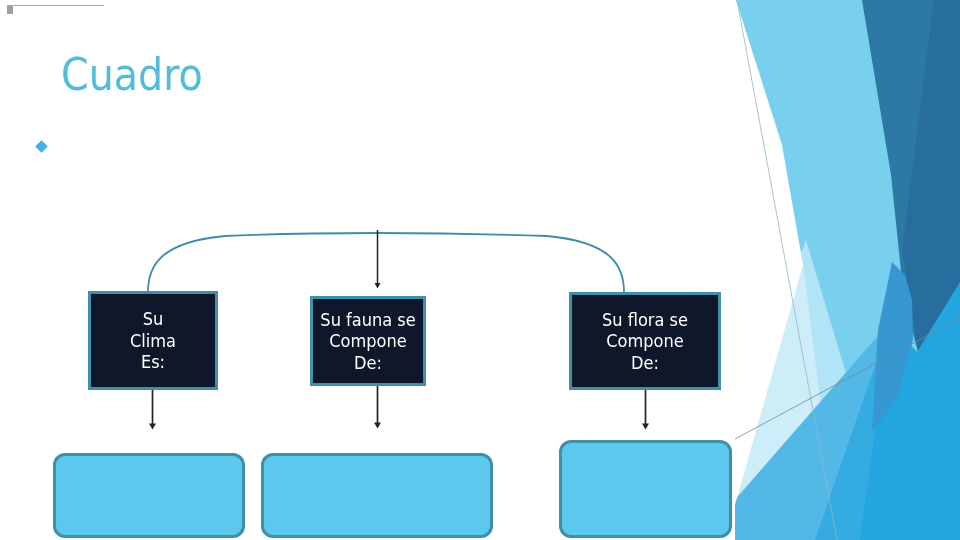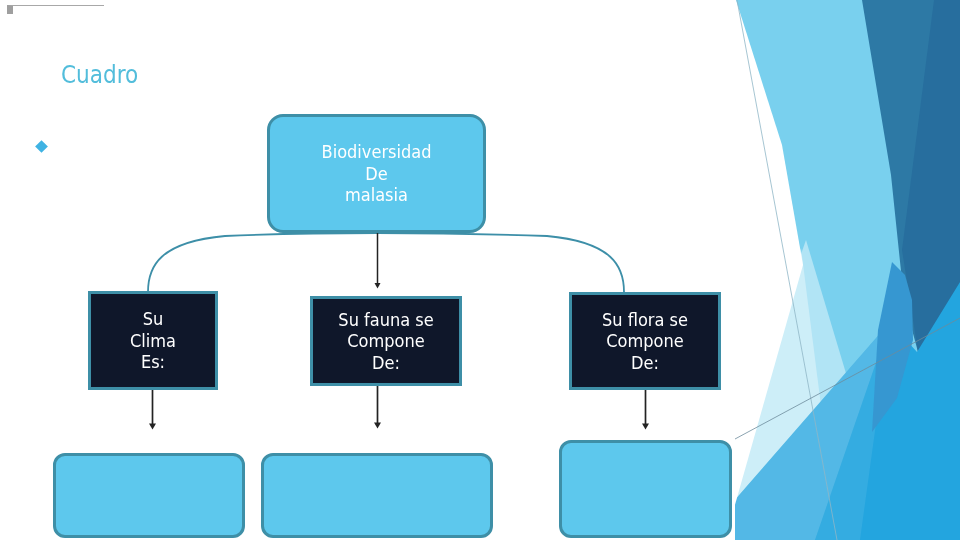--- a/index.html
+++ b/index.html
@@ -4,35 +4,35 @@
 <title>Cuadro</title>
 <style>
   html,body{margin:0;padding:0;}
   body{width:960px;height:540px;overflow:hidden;background:#ffffff;
        font-family:"DejaVu Sans",sans-serif;}
   #slide{position:relative;width:960px;height:540px;overflow:hidden;background:#fff;}
   #bg{position:absolute;left:0;top:0;width:960px;height:540px;}
   .node{position:absolute;box-sizing:border-box;display:flex;align-items:center;
         justify-content:center;text-align:center;color:#ffffff;}
   .title{position:absolute;left:61px;top:53px;color:#52BDDB;font-weight:400;
-         font-family:"DejaVu Sans",sans-serif;font-size:24px;line-height:44px;
+         font-family:"DejaVu Sans",sans-serif;font-size:44px;line-height:44px;
          font-stretch:condensed;}
   .scrollbar-artifact{position:absolute;left:7px;top:5px;width:97px;height:9px;
          background:#ffffff;border-top:1px solid #9a9a9a;border-left:6px solid #8f8f8f;
          box-sizing:border-box;opacity:0.85;}
   .bullet{position:absolute;left:36.5px;top:141.5px;width:9px;height:9px;
          background:#3FB3E3;transform:rotate(45deg);}
   .connectors{position:absolute;left:0;top:0;width:960px;height:540px;}
   .node-text{font-family:"DejaVu Sans",sans-serif;font-stretch:condensed;
              font-size:18px;line-height:21.5px;color:#fff;white-space:pre-line;}
   .node-root{left:267px;top:114px;width:219px;height:119px;border-radius:16px;
              background:#5DC8ED;border:3px solid #3E8FA7;}
   .node-l2{background:#0f172a;border:3px solid #3E8FA7;}
   .node-l2-a{left:88px;top:291px;width:130px;height:99px;}
-  .node-l2-b{left:310px;top:296px;width:152px;height:90px;}
+  .node-l2-b{left:310px;top:296px;width:116px;height:90px;}
   .node-l2-c{left:569px;top:292px;width:152px;height:98px;}
   .node-l3{background:#5DC8ED;border:3px solid #3E8FA7;border-radius:12px;}
   .node-l3-a{left:53px;top:453px;width:192px;height:85px;}
   .node-l3-b{left:261px;top:453px;width:232px;height:85px;}
   .node-l3-c{left:559px;top:440px;width:173px;height:98px;}
 </style>
 </head>
 <body>
 
 <div id="slide">
@@ -88,25 +88,20 @@
     <g>
       <line x1="377.5" y1="385" x2="377.5" y2="424" stroke="#232323" stroke-width="1.7"></line>
       <polygon points="377.5,428.5 374,422.5 381,422.5" fill="#232323"></polygon>
     </g>
     <g>
       <line x1="645.5" y1="389" x2="645.5" y2="425" stroke="#232323" stroke-width="1.7"></line>
       <polygon points="645.5,429.5 642,423.5 649,423.5" fill="#232323"></polygon>
     </g>
   </svg>
 
-  <div class="node node-root">
-    <div class="node-text">Biodiversidad
-De
-malasia</div>
-  </div>
 
   <div class="node node-l2 node-l2-a">
     <div class="node-text">Su
 Clima
 Es:</div>
   </div>
   <div class="node node-l2 node-l2-b">
     <div class="node-text">Su fauna se
 Compone
 De:</div>

